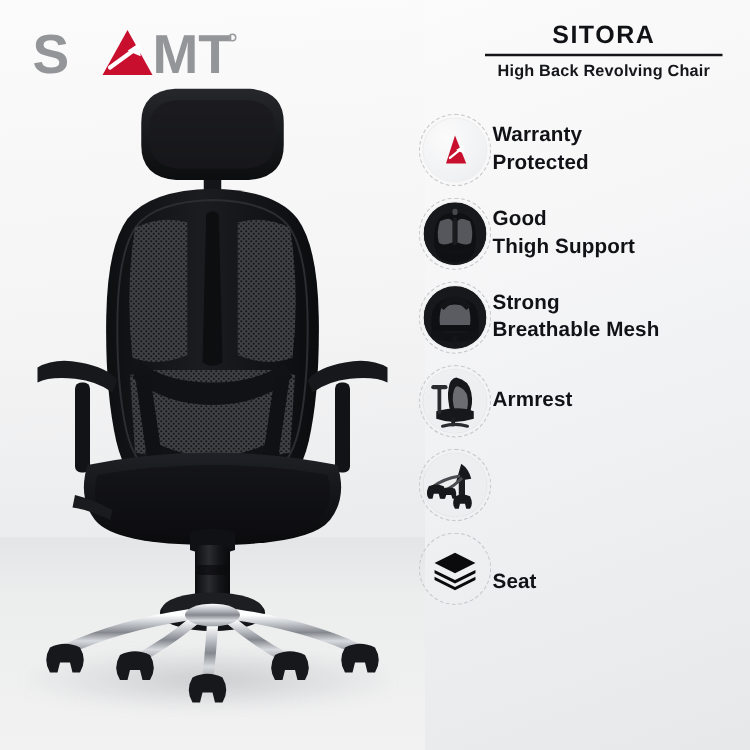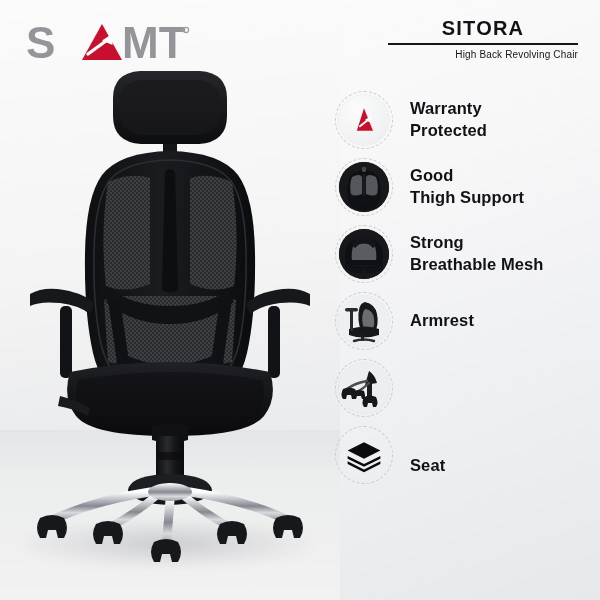--- a/index.html
+++ b/index.html
@@ -60,26 +60,25 @@
     color: #111216;
     line-height: 1.08;
     font-family: "Liberation Sans", sans-serif;
   }
   .title-rule {
     height: 2px;
     background: #15161a;
     margin: 3px 0 4px 0;
   }
   .product-subtitle {
-    font-size: 10px;
-    font-weight: normal;
+    font-size: 13px;
+    font-weight: bold;
     color: #15161a;
     letter-spacing: 0.15px;
     white-space: nowrap;
-    text-align: right;
   }
 
   
   .feature-list {
     position: absolute;
     left: 334px; top: 86px;
     width: 266px;
   }
   .feature-row {
     position: relative;
@@ -110,21 +109,20 @@
     display: flex;
     align-items: center;
     justify-content: center;
     box-shadow: 0 0 0 1px rgba(0,0,0,0.04);
   }
   .icon-disc.light { background: radial-gradient(circle at 36% 30%, #fbfbfc 0%, #f0f1f2 70%, #e6e7e9 100%); }
   .icon-disc.dark  { background: #17181b; }
   .icon-disc.plain { background: transparent; box-shadow: none; }
 
   .feature-label {
-    margin-left: 16px;
     font-size: 16.5px;
     font-weight: bold;
     color: #111216;
     line-height: 1.28;
     letter-spacing: 0.1px;
   }
   .feature-label sup {
     font-size: 10px;
     vertical-align: super;
     line-height: 0;

